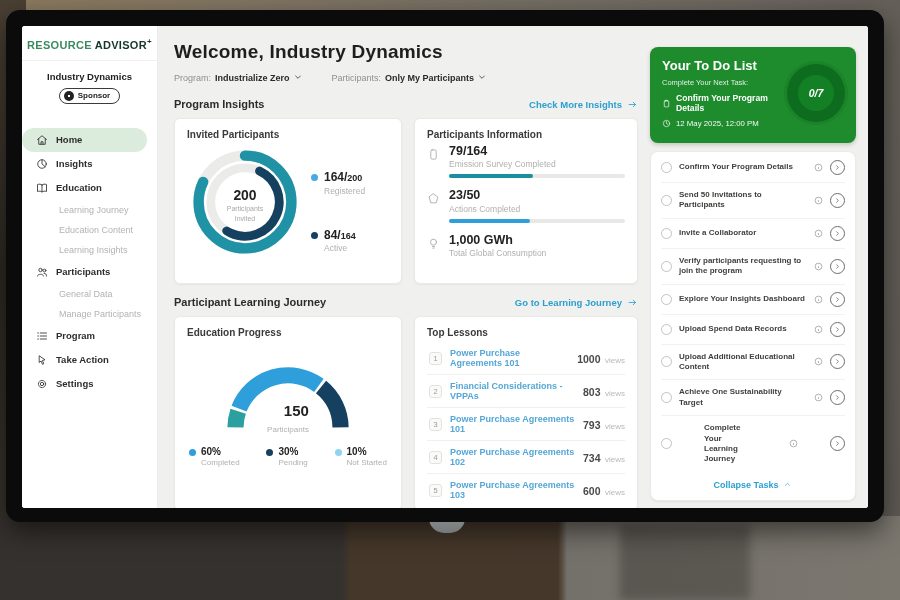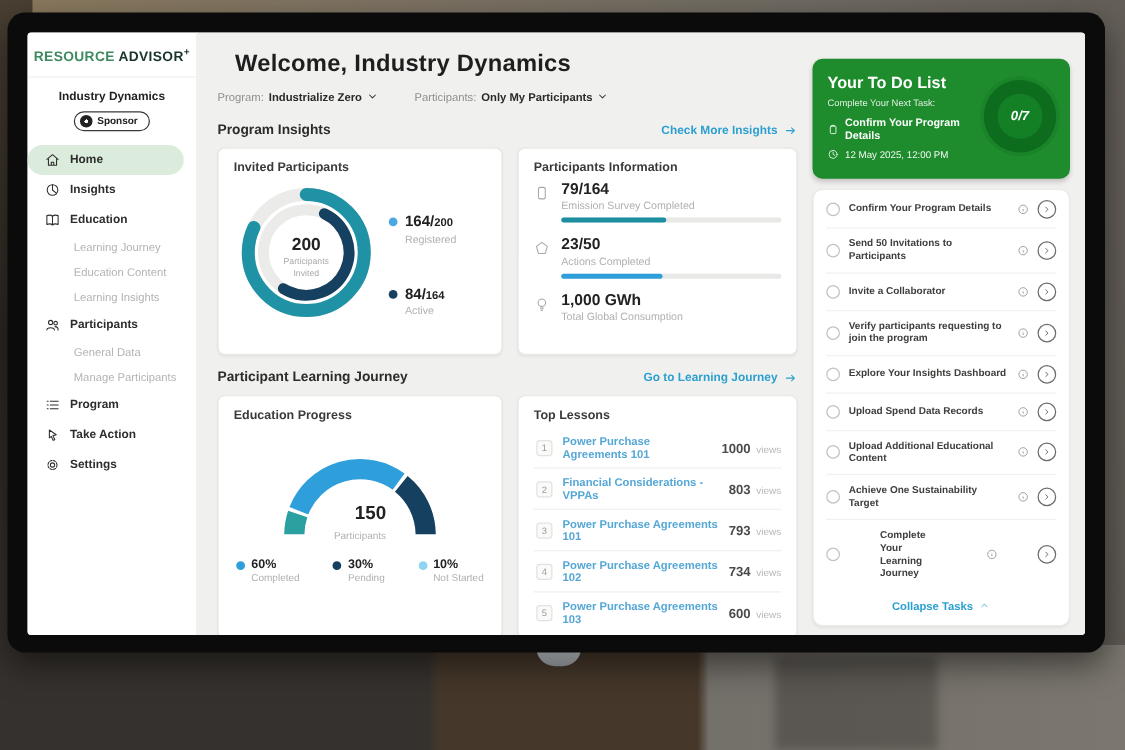--- a/index.html
+++ b/index.html
@@ -25,34 +25,34 @@
   .screen { position:absolute; left:22px; top:26px; width:846px; height:482px; background:#fdfdfc;
     border-radius:3px; display:flex; overflow:hidden; }
 
   
   .sidebar { width:136px; flex:none; background:#fff; border-right:1px solid #ececea; padding-top:11px; }
   .logo { text-align:center; font-size:11px; font-weight:700; letter-spacing:.3px; }
   .logo .p1 { color:#3c8a5e; } .logo .p2 { color:#17352a; }
   .logo .plus { font-size:8px; vertical-align:super; color:#17352a; }
   .side-div { border-bottom:1px solid #f0f0ee; margin:9px 0 10px; }
   .org { font-size:9.5px; font-weight:700; color:#222; text-align:center; }
-  .sponsor { margin:6px auto 11px; width:fit-content; border:1px solid #3a3a3a; border-radius:10px;
+  .sponsor { margin:6px auto 24px; width:fit-content; border:1px solid #3a3a3a; border-radius:10px;
     padding:2px 9px 2px 4px; font-size:8px; font-weight:700; color:#222; display:flex; gap:4px; align-items:center; background:#fff; }
   .sponsor-dot { width:10px; height:10px; border-radius:50%;
     background:radial-gradient(circle,#fff 0 1.4px,#222 1.5px); }
   .nav-row { display:flex; align-items:center; gap:8px; padding:6px 8px 6px 14px;
     font-size:9.5px; font-weight:700; color:#2d2d2d; cursor:default; }
   .nav-row.active { background:#dcecdc; border-radius:14px; margin-right:10px; }
   .nav-row svg { width:12px; height:12px; stroke:#2f2f2f; fill:none; stroke-width:1.7; stroke-linecap:round; stroke-linejoin:round; flex:none; }
   .nav-sub { padding:5px 8px 5px 37px; font-size:9px; color:#b3b3b1; font-weight:400; }
 
   
   .main { flex:1; background:#f0f0ee; padding:12px 12px 0 16px; display:flex; gap:12px; min-width:0; }
   .center { flex:1; min-width:0; }
-  .h1 { font-size:19px; font-weight:700; color:#1e1e1e; letter-spacing:.2px; margin:3px 14px 10px; }
+  .h1 { font-size:19px; font-weight:700; color:#1e1e1e; letter-spacing:.2px; margin:3px 0 10px; }
   .filters { display:flex; gap:30px; font-size:9px; color:#8f8f8d; margin-bottom:15px; align-items:center; }
   .filter { display:flex; align-items:center; gap:4px; }
   .filter b { color:#2a2a2a; font-size:9px; }
   .chev svg { width:8px; height:8px; stroke:#333; fill:none; stroke-width:2.4; stroke-linecap:round; stroke-linejoin:round; }
   .sec { display:flex; justify-content:space-between; align-items:center; margin:4px 0 8px; }
   .sec h2 { font-size:11px; color:#2c2c2c; }
   .seclink { font-size:9.5px; font-weight:700; color:#2b9fd0; display:flex; gap:5px; align-items:center; cursor:pointer; }
   .seclink svg { width:11px; height:9px; stroke:#2b9fd0; fill:none; stroke-width:2.2; stroke-linecap:round; stroke-linejoin:round; }
   .row-cards { display:flex; gap:12px; margin-bottom:12px; }
   .card { background:#fff; border:1px solid #e9e9e7; border-radius:6px; box-shadow:0 1px 2px rgba(0,0,0,.05); padding:10px 12px; }

